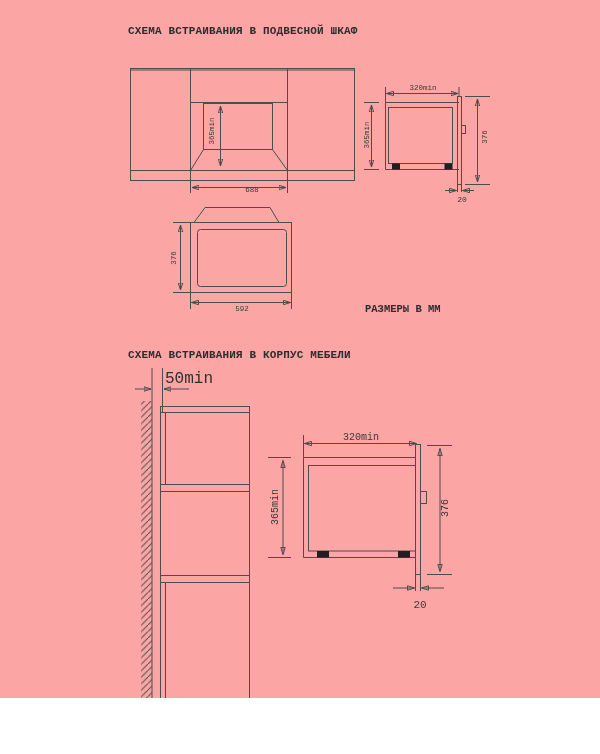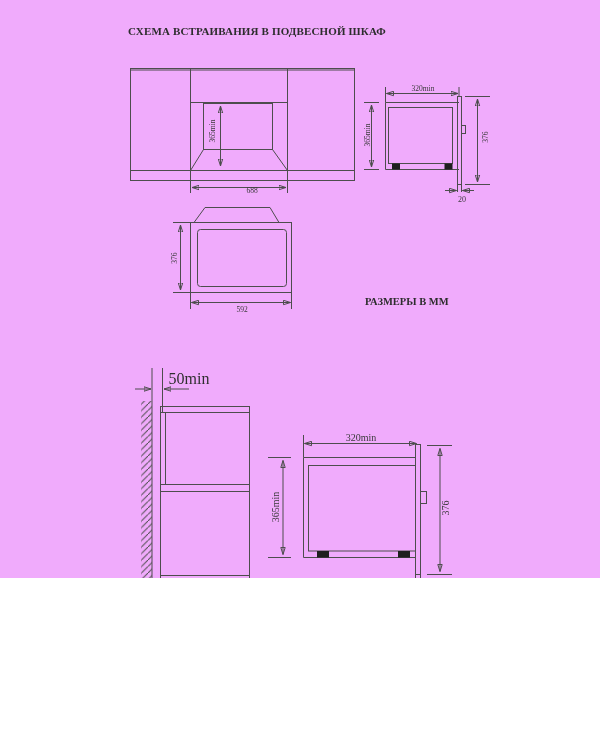--- a/index.html
+++ b/index.html
@@ -1,19 +1,19 @@
 <!DOCTYPE html>
 <html><head>
 <meta charset="utf-8">
 <style>
   html,body { margin:0; padding:0; }
   .page {
-    position:relative; width:600px; height:578px;
-    background:#f0abfc; overflow:hidden;
-    font-family:Liberation Serif, serif;
+    position:relative; width:600px; height:698px;
+    background:#fca5a5; overflow:hidden;
+    font-family:Liberation Mono, monospace;
   }
   .title {
     position:absolute; font-size:11px; font-weight:bold; color:#2d2d2d;
     letter-spacing:.15px; white-space:nowrap;
   }
   .lbl {
     position:absolute; color:#3a3a3a; font-size:7.5px; white-space:nowrap;
     transform:translate(-50%,-50%); line-height:1;
   }
   .lbl.rot { transform:translate(-50%,-50%) rotate(-90deg); }
@@ -117,22 +117,23 @@
       <line x1="13" y1="92.5" x2="32" y2="92.5"></line>
       <line x1="20.5" y1="25" x2="20.5" y2="90" marker-start="url(#arw)" marker-end="url(#arw)"></line>
       <line x1="30.5" y1="92.5" x2="30.5" y2="109"></line>
       <line x1="131.5" y1="92.5" x2="131.5" y2="109"></line>
       <line x1="31.5" y1="102.5" x2="130.5" y2="102.5" marker-start="url(#arw)" marker-end="url(#arw)"></line>
     </g>
   </svg>
   <div class="lbl rot" style="left:175px; top:258px;">376</div>
   <div class="lbl" style="left:242px; top:310px;">592</div>
 
-  <div class="lbl note" style="left:365px; top:297px;">РАЗМЕРЫ В ММ</div>
+  <div class="lbl note" style="left:365px; top:304px;">РАЗМЕРЫ В ММ</div>
 
+  <div class="title" style="left:128px; top:349px;">СХЕМА ВСТРАИВАНИЯ В КОРПУС МЕБЕЛИ</div>
 
   <svg style="left:135px; top:365px;" width="150" height="372" viewBox="0 0 150 372">
     <g>
       <line x1="17" y1="3" x2="17" y2="358" stroke-width="1.3"></line>
       <rect class="hatch" x="6" y="36" width="11" height="322"></rect>
     </g>
     <g>
       <line x1="27.5" y1="3" x2="27.5" y2="48"></line>
       <line x1="0" y1="24" x2="16" y2="24" marker-end="url(#arw)"></line>
       <line x1="54" y1="24" x2="29" y2="24" marker-end="url(#arw)"></line>

